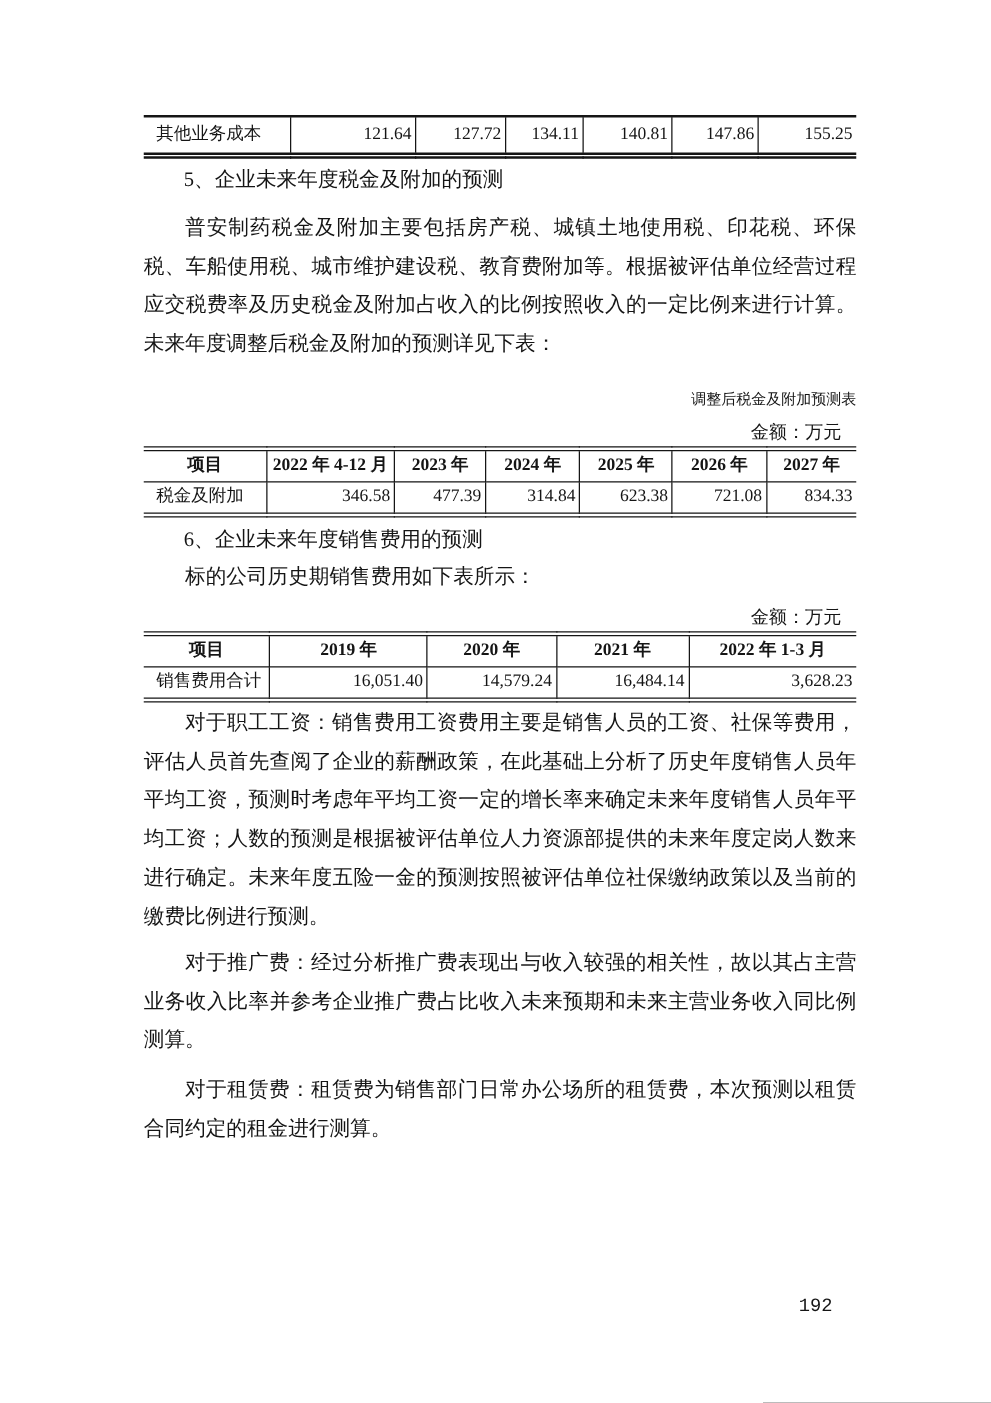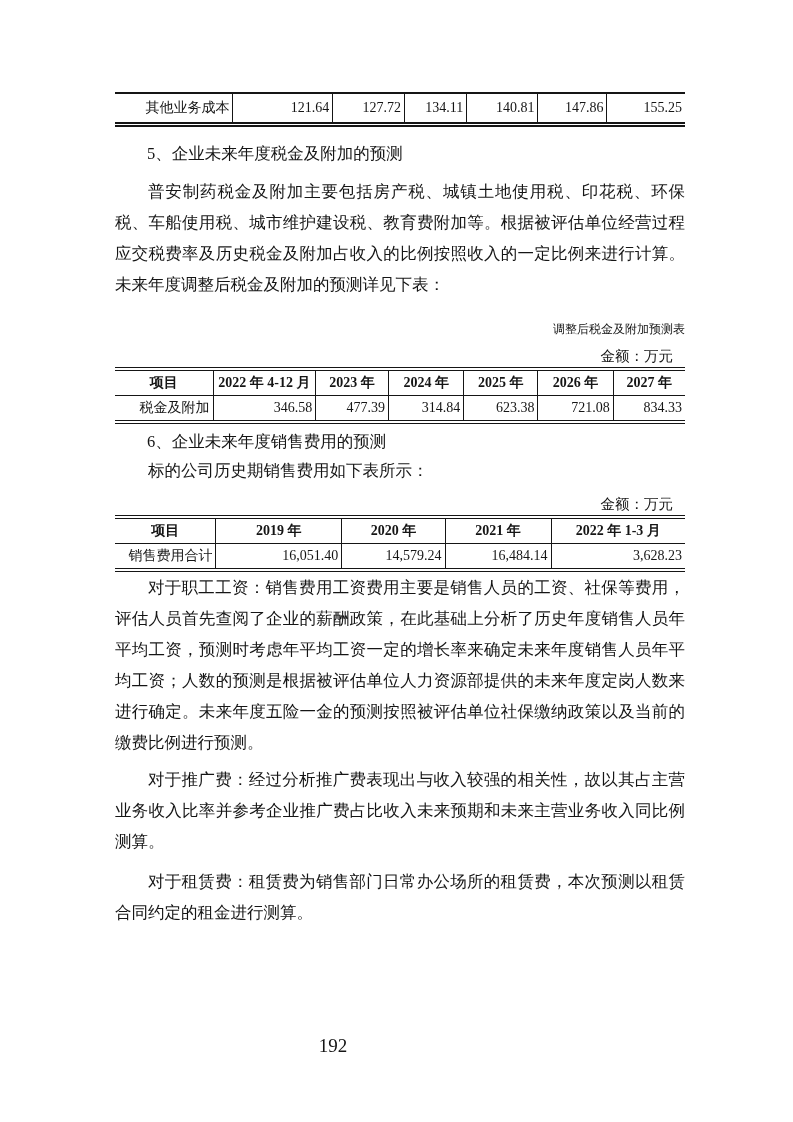--- a/index.html
+++ b/index.html
@@ -25,21 +25,21 @@
   }
   
   .heading {
     margin: 0;
     font-size: 16.5px;
     line-height: 21px;
     font-weight: normal;
     text-indent: 32px;
     white-space: nowrap;
   }
-  .heading-5 { margin-top: 16px; }
+  .heading-5 { margin-top: 6px; }
   .heading-6 { margin-top: 7px; }
   .para {
     margin: 0;
     font-size: 16.5px;
     line-height: 31px;
     text-indent: 33px;
     text-align: justify;
     text-justify: inter-character;
   }
   .para-1      { margin-top: 12px; }
@@ -81,32 +81,33 @@
     overflow: hidden;
     white-space: nowrap;
   }
   .doc-table th {
     font-weight: bold;
     text-align: center;
     border-bottom: 1.5px solid #151515;
   }
   .doc-table th:not(:last-child),
   .doc-table td:not(:last-child) { border-right: 1px solid #151515; }
-  .doc-table td.cell-label { text-align: right; padding-left: 10px; }
+  .doc-table td.cell-label { text-align: left; padding-left: 10px; }
   .doc-table td.cell-num   { text-align: right; padding-right: 3px; }
   .top-table td { padding-top: 5px; padding-bottom: 5px; }
   
   .page-number {
     position: absolute;
     top: 1038px;
     left: 0;
     width: 666px;
-    text-align: center;
-    font-size: 19px;
+    text-align: right;
+    font-size: 15px;
     line-height: 16px;
+    font-family: Liberation Mono, monospace;
   }
 </style>
 </head>
 <body>
 
 <div class="page">
   <div class="content">
 
     <div class="tbl-wrap-top">
       <table class="doc-table continuation top-table">

